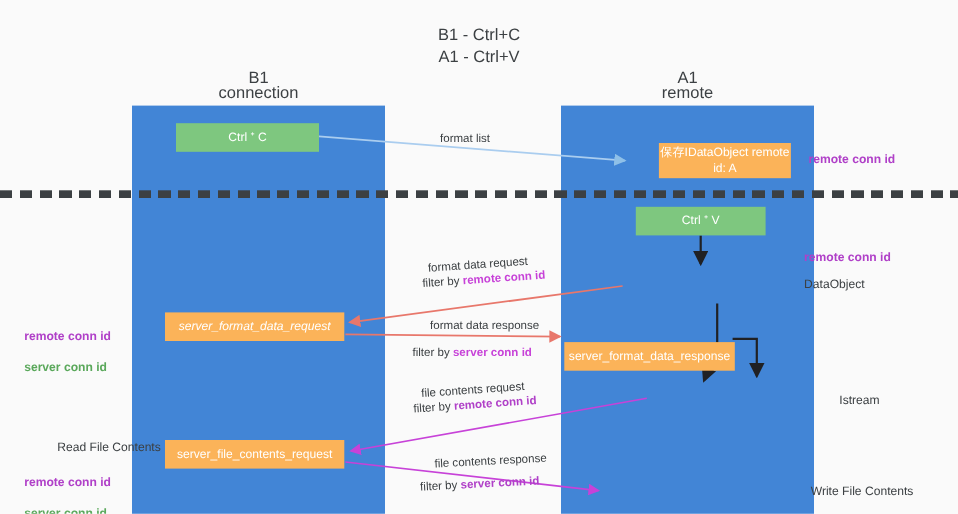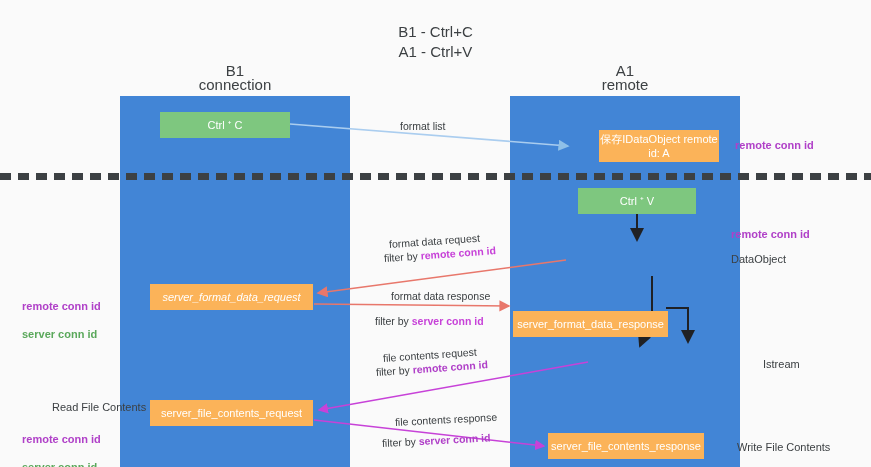--- a/index.html
+++ b/index.html
@@ -191,21 +191,20 @@
 
   <div id="divider"></div>
 
   <div class="node green" id="node-ctrlc">Ctrl ⁺ C</div>
   <div class="node orange" id="node-save">保存IDataObject
 remote id: A</div>
   <div class="node green" id="node-ctrlv">Ctrl ⁺ V</div>
   <div class="node orange" id="node-sfdreq">server_format_data_request</div>
   <div class="node orange" id="node-sfdres">server_format_data_response</div>
   <div class="node orange" id="node-sfcreq">server_file_contents_request</div>
-  <div class="node orange" id="node-sfcres">server_file_contents_response</div>
 
   <div class="side-label purple" id="lbl-r-remote1">remote conn id</div>
   <div class="side-label purple" id="lbl-r-remote2">remote conn id</div>
   <div class="side-label plain" id="lbl-r-dataobj">DataObject</div>
   <div class="side-label plain" id="lbl-r-istream">Istream</div>
   <div class="side-label plain" id="lbl-r-writefc">Write File Contents</div>
 
   <div class="side-label" id="lbl-l-ids1">
     <span class="purple">remote conn id</span><br>
     <span class="green-txt">server conn id</span>

